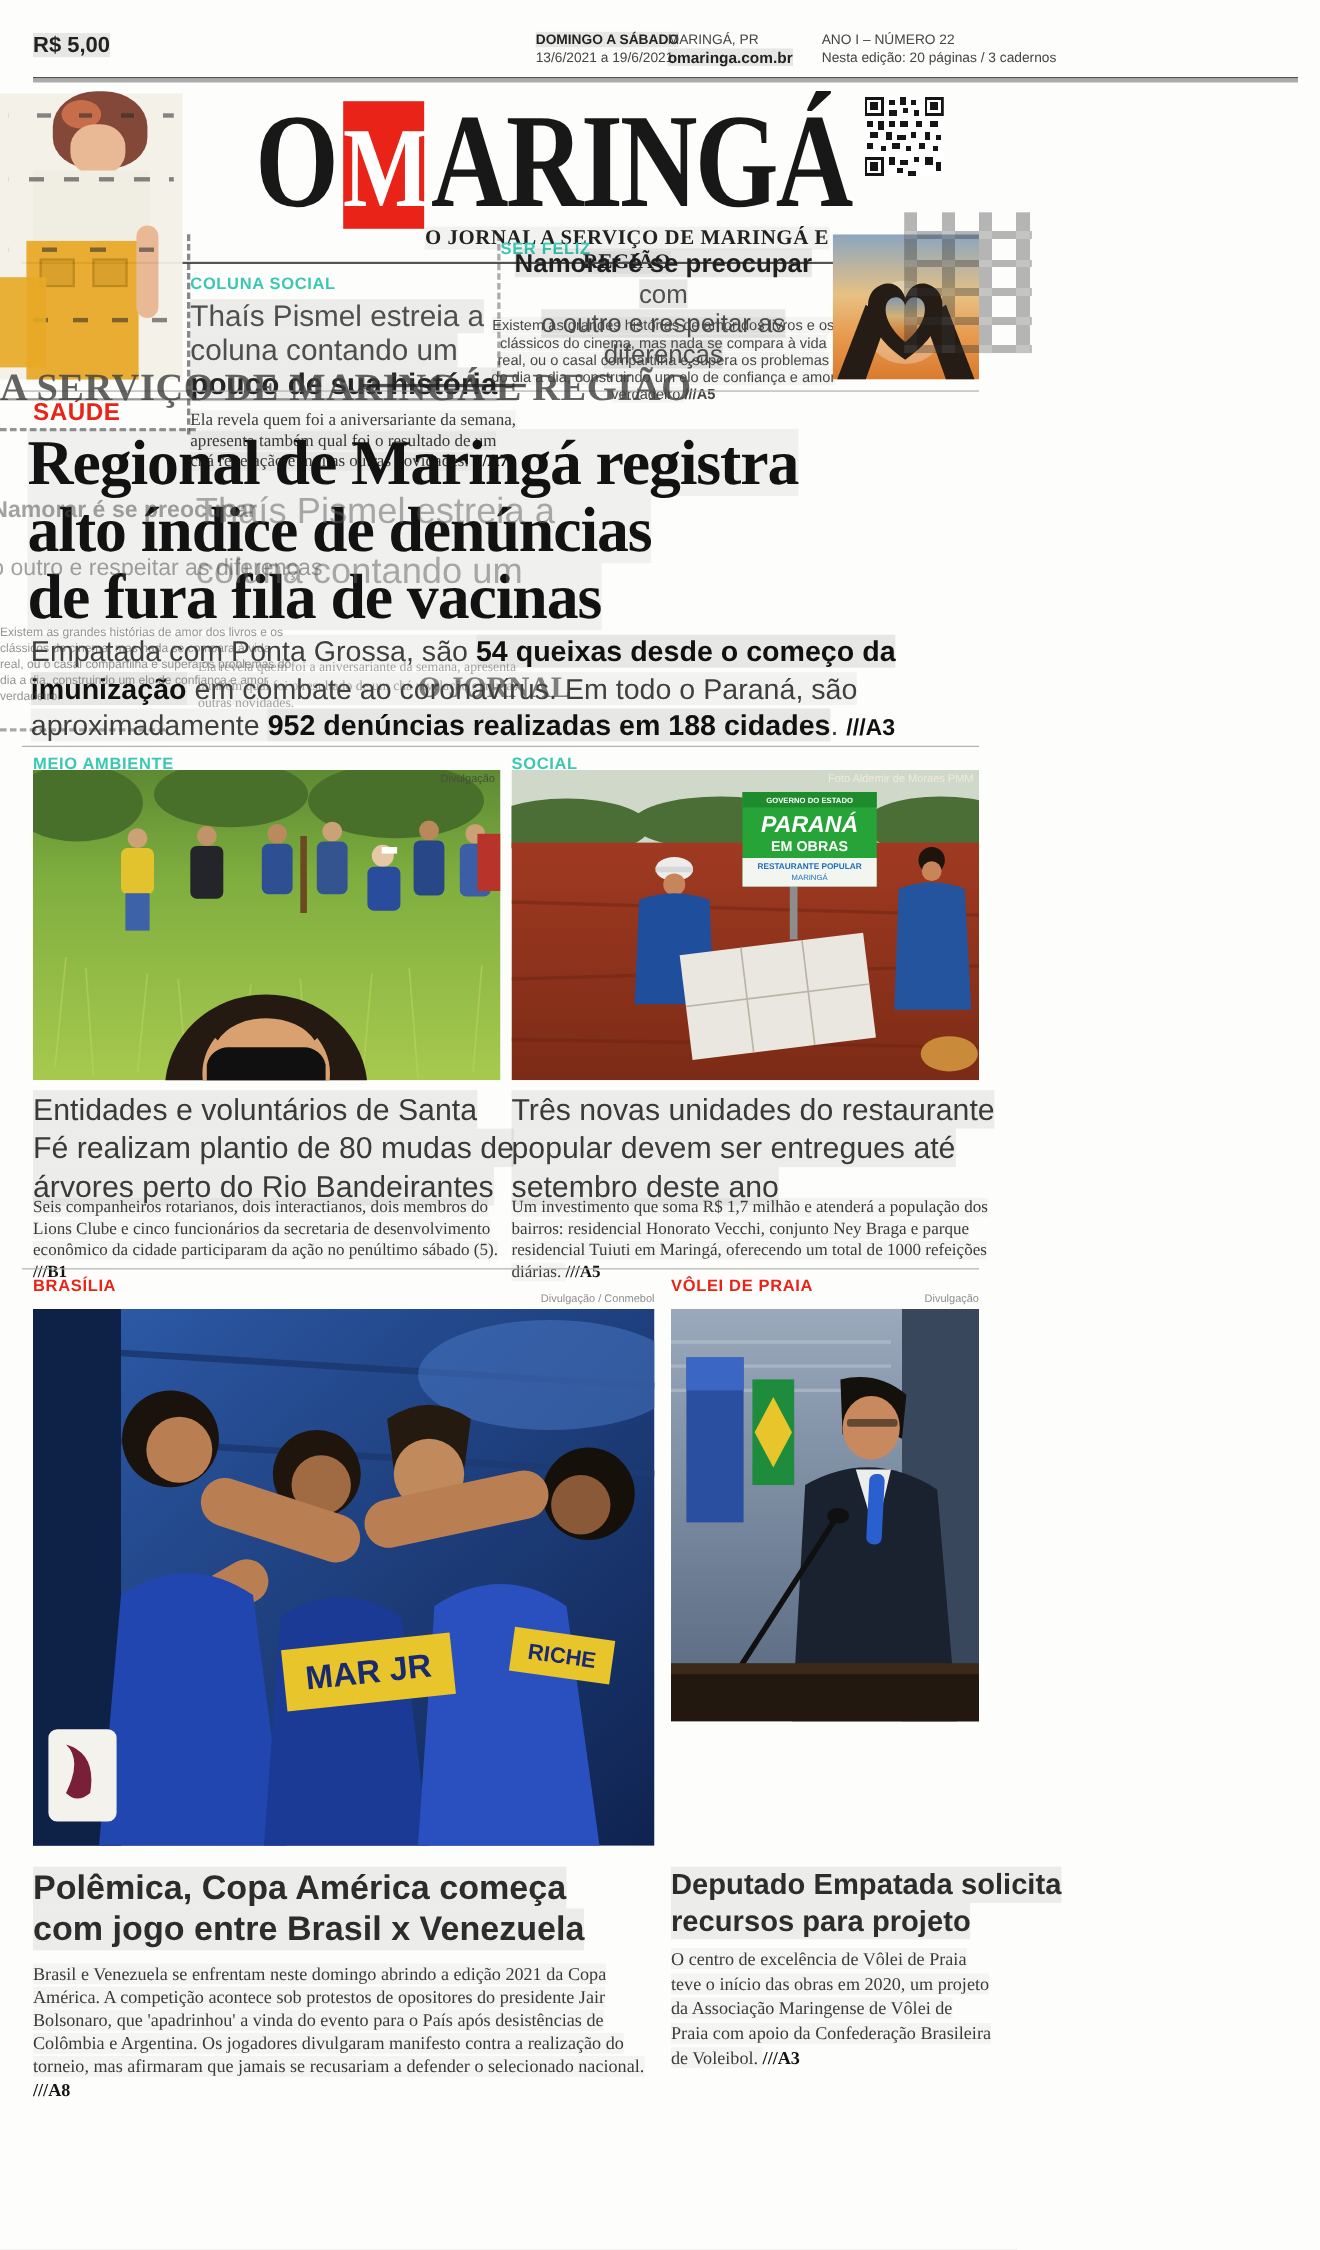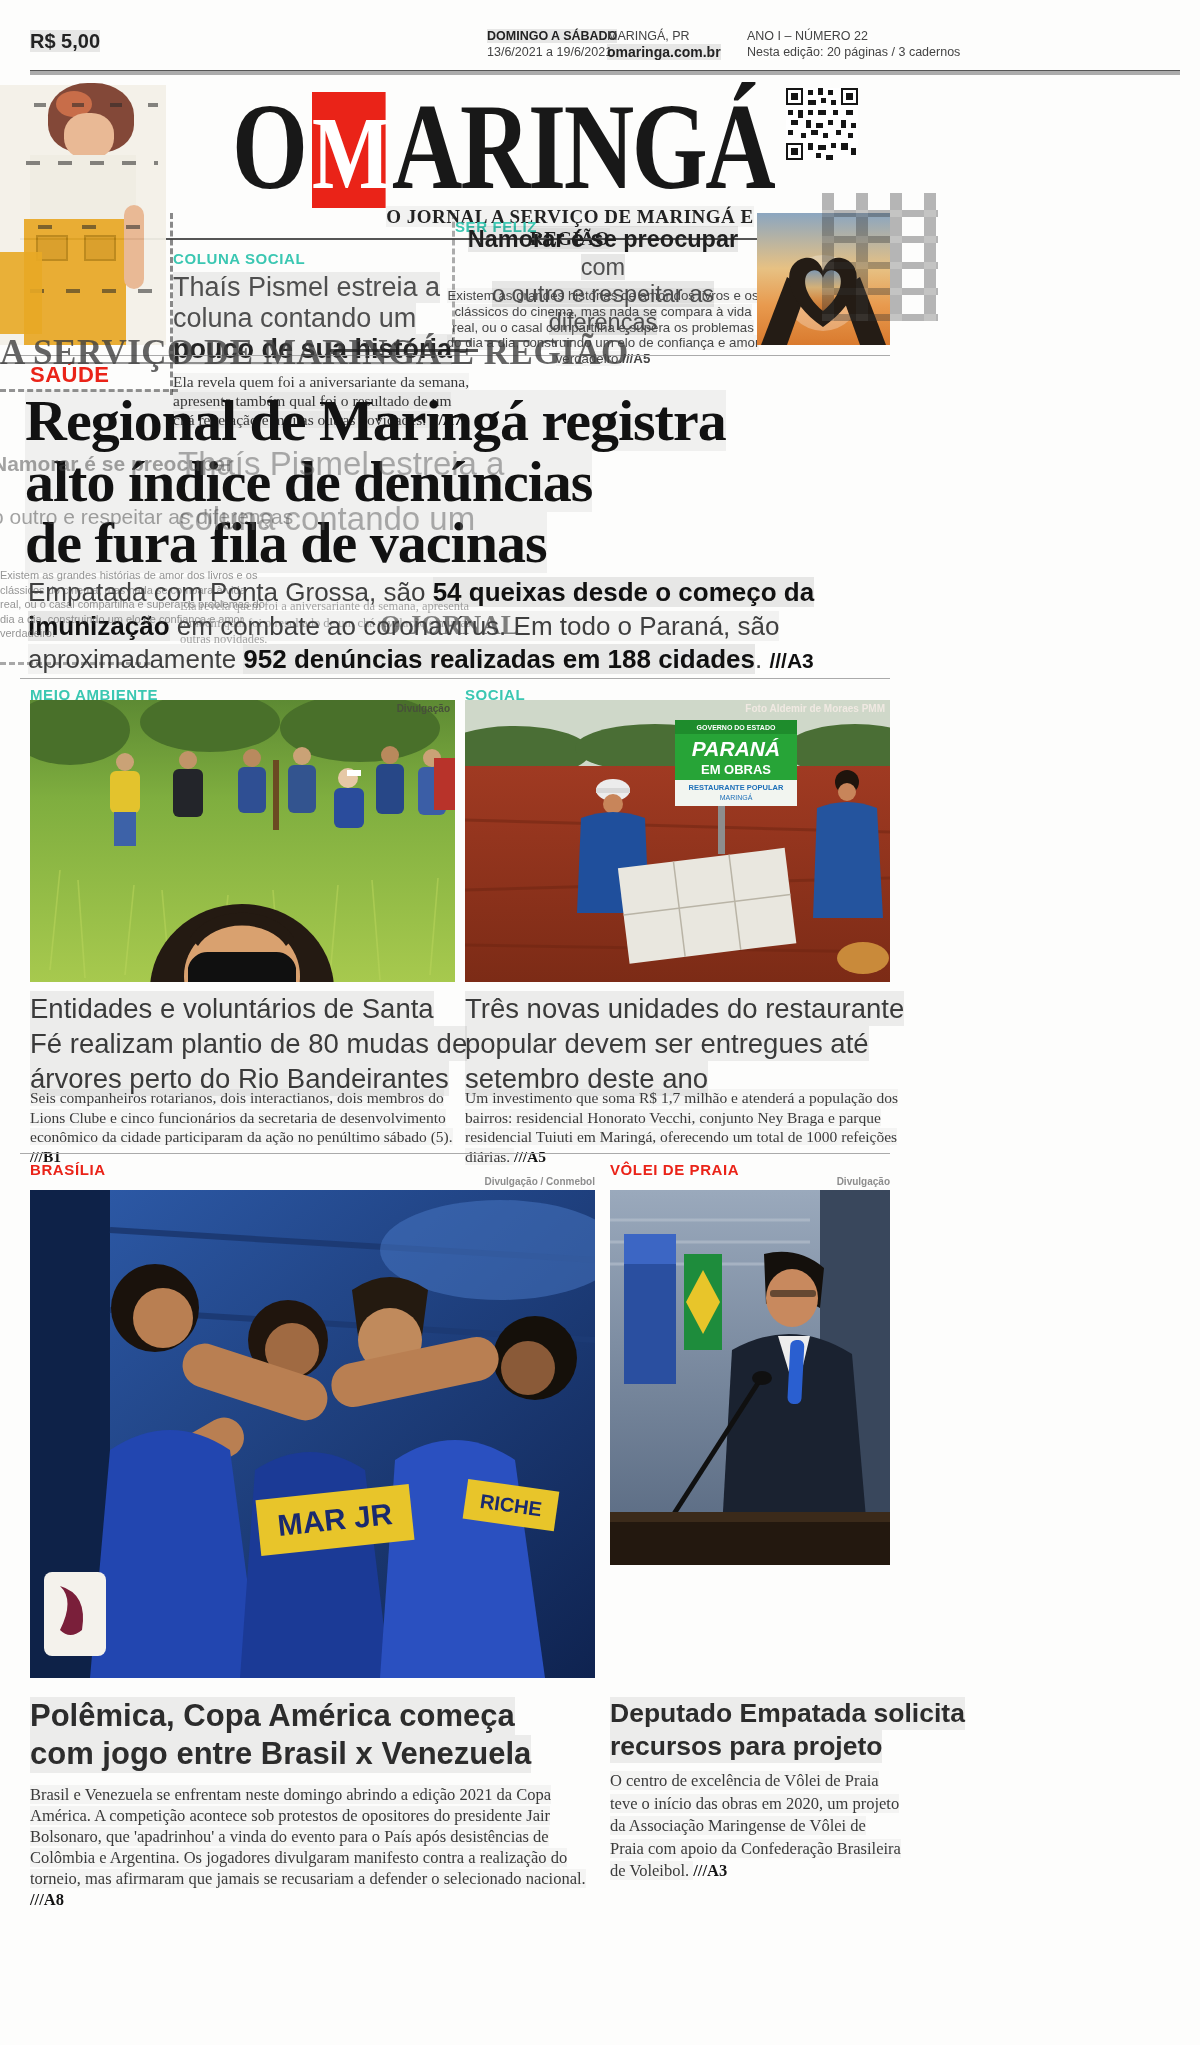--- a/index.html
+++ b/index.html
@@ -12,21 +12,21 @@
   .teal{color:#3bc7b2;}
   .red{color:#ea2318;}
   .label{font-weight:700;font-size:15px;letter-spacing:.6px;}
   .rule{background:#aaa;height:1px;}
   .hl-line{display:block;width:max-content;background:rgba(0,0,0,.065);}
   .hl{background:rgba(0,0,0,.085);-webkit-box-decoration-break:clone;box-decoration-break:clone;}
   .hl2{background:rgba(0,0,0,.045);-webkit-box-decoration-break:clone;box-decoration-break:clone;}
   .hl3{background:rgba(0,0,0,.035);-webkit-box-decoration-break:clone;box-decoration-break:clone;}
   .body-text{font-family:"Liberation Serif",serif;color:#3a3a3a;}
   .body-text b{color:#141414;}
-  .credit{font-size:10px;color:#8d8d8d;font-weight:bold;}
+  .credit{font-size:10px;color:#8d8d8d;}
   .ghost{pointer-events:none;}
   .dashv{border-left:3px dashed #2c2c2c;}
   .dashh{border-top:3px dashed #2c2c2c;}
 </style>
 </head>
 <body>
 
 <div class="page">
 
   <div class="abs b" style="left:30px;top:30px;font-size:20px;"><span class="hl">R$ 5,00</span></div>

